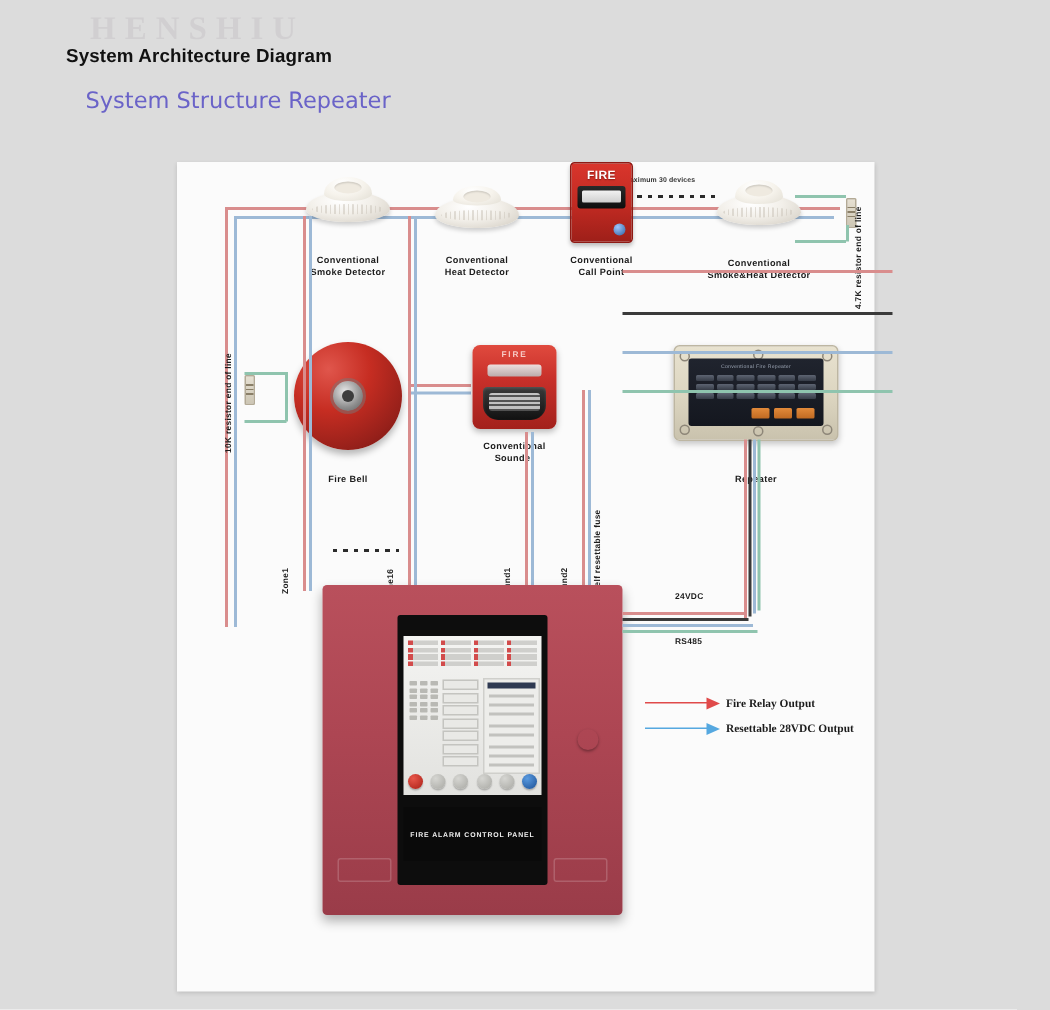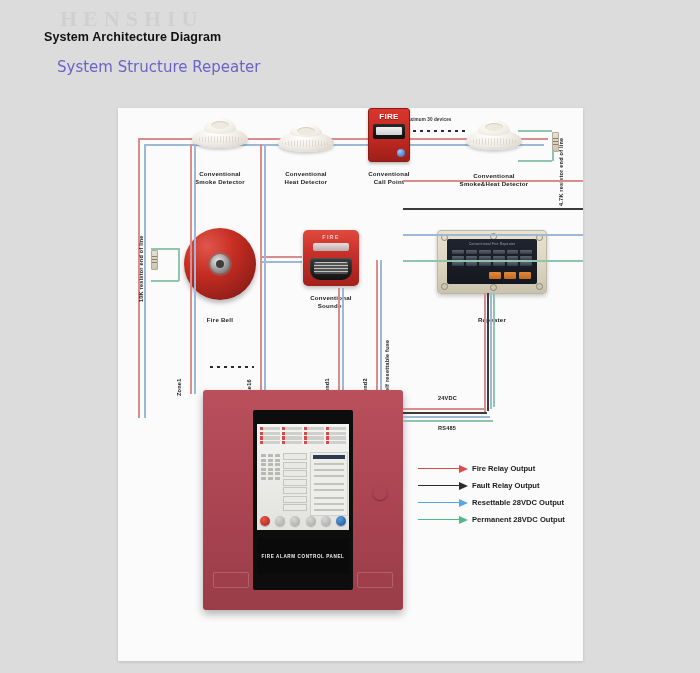--- a/index.html
+++ b/index.html
@@ -24,21 +24,21 @@
     position:absolute;left:57px;top:58px;
     font-size:15px;color:#6a63c8;white-space:nowrap;
     font-family:"DejaVu Sans",sans-serif;
   }
   
   .canvas{
     position:absolute;left:118px;top:108px;
     width:465px;height:553px;background:#fbfbfb;
     box-shadow:0 1px 3px rgba(0,0,0,.14);
   }
-  .canvas-inner{position:absolute;inset:0;}
+  .canvas-inner{position:absolute;inset:0;margin-left:12px;}
 
   
   .w{position:absolute;background:#d68b8b;}
   .wr{background:#d98d8d;}
   .wb{background:#9db9d6;}
   .wg{background:#8fc4ae;}
   .wk{background:#3a3a3a;}
   .h2{height:1.6px;}
   .v2{width:1.6px;}
 
@@ -271,21 +271,21 @@
     position:absolute;width:5px;height:18px;
     background:linear-gradient(180deg,#e6e0d2,#cdc6b4);
     border:.5px solid #b3aa96;border-radius:1px;
   }
   .eol:after{
     content:"";position:absolute;left:0;right:0;top:5px;height:8px;
     background:repeating-linear-gradient(180deg,#8a7f68 0 1px,transparent 1px 3px);
   }
 
   
-  .legend{position:absolute;left:300px;top:352px;}
+  .legend{position:absolute;left:300px;top:352px;font-family:Liberation Serif, serif;}
   .legend-row{display:flex;align-items:center;height:17px;}
   .legend-line{
     width:42px;height:1.6px;position:relative;margin-right:3px;flex:none;
   }
   .legend-line:after{
     content:"";position:absolute;right:-8px;top:50%;transform:translateY(-50%);
     border-left:9px solid currentColor;
     border-top:4.5px solid transparent;border-bottom:4.5px solid transparent;
   }
   .legend-text{
@@ -542,27 +542,19 @@
     <div class="w wk h2" style="left:285px;top:100px;width:180px;"></div>
     <div class="w wb h2" style="left:285px;top:126px;width:180px;"></div>
     <div class="w wg h2" style="left:285px;top:152px;width:180px;"></div>
 
     <div class="legend">
       <div class="legend-row">
         <span class="legend-line" style="background:#e04a4a;color:#e04a4a;"></span>
         <span class="legend-text">Fire Relay Output</span>
       </div>
       <div class="legend-row">
-        <span class="legend-line" style="background:#2b2b2b;color:#2b2b2b;"></span>
-        <span class="legend-text">Fault Relay Output</span>
-      </div>
-      <div class="legend-row">
         <span class="legend-line" style="background:#55a8e0;color:#55a8e0;"></span>
         <span class="legend-text">Resettable 28VDC Output</span>
       </div>
-      <div class="legend-row">
-        <span class="legend-line" style="background:#4fb98a;color:#4fb98a;"></span>
-        <span class="legend-text">Permanent 28VDC Output</span>
-      </div>
     </div>
 
   </div>
 </div>
 
 </body></html>

